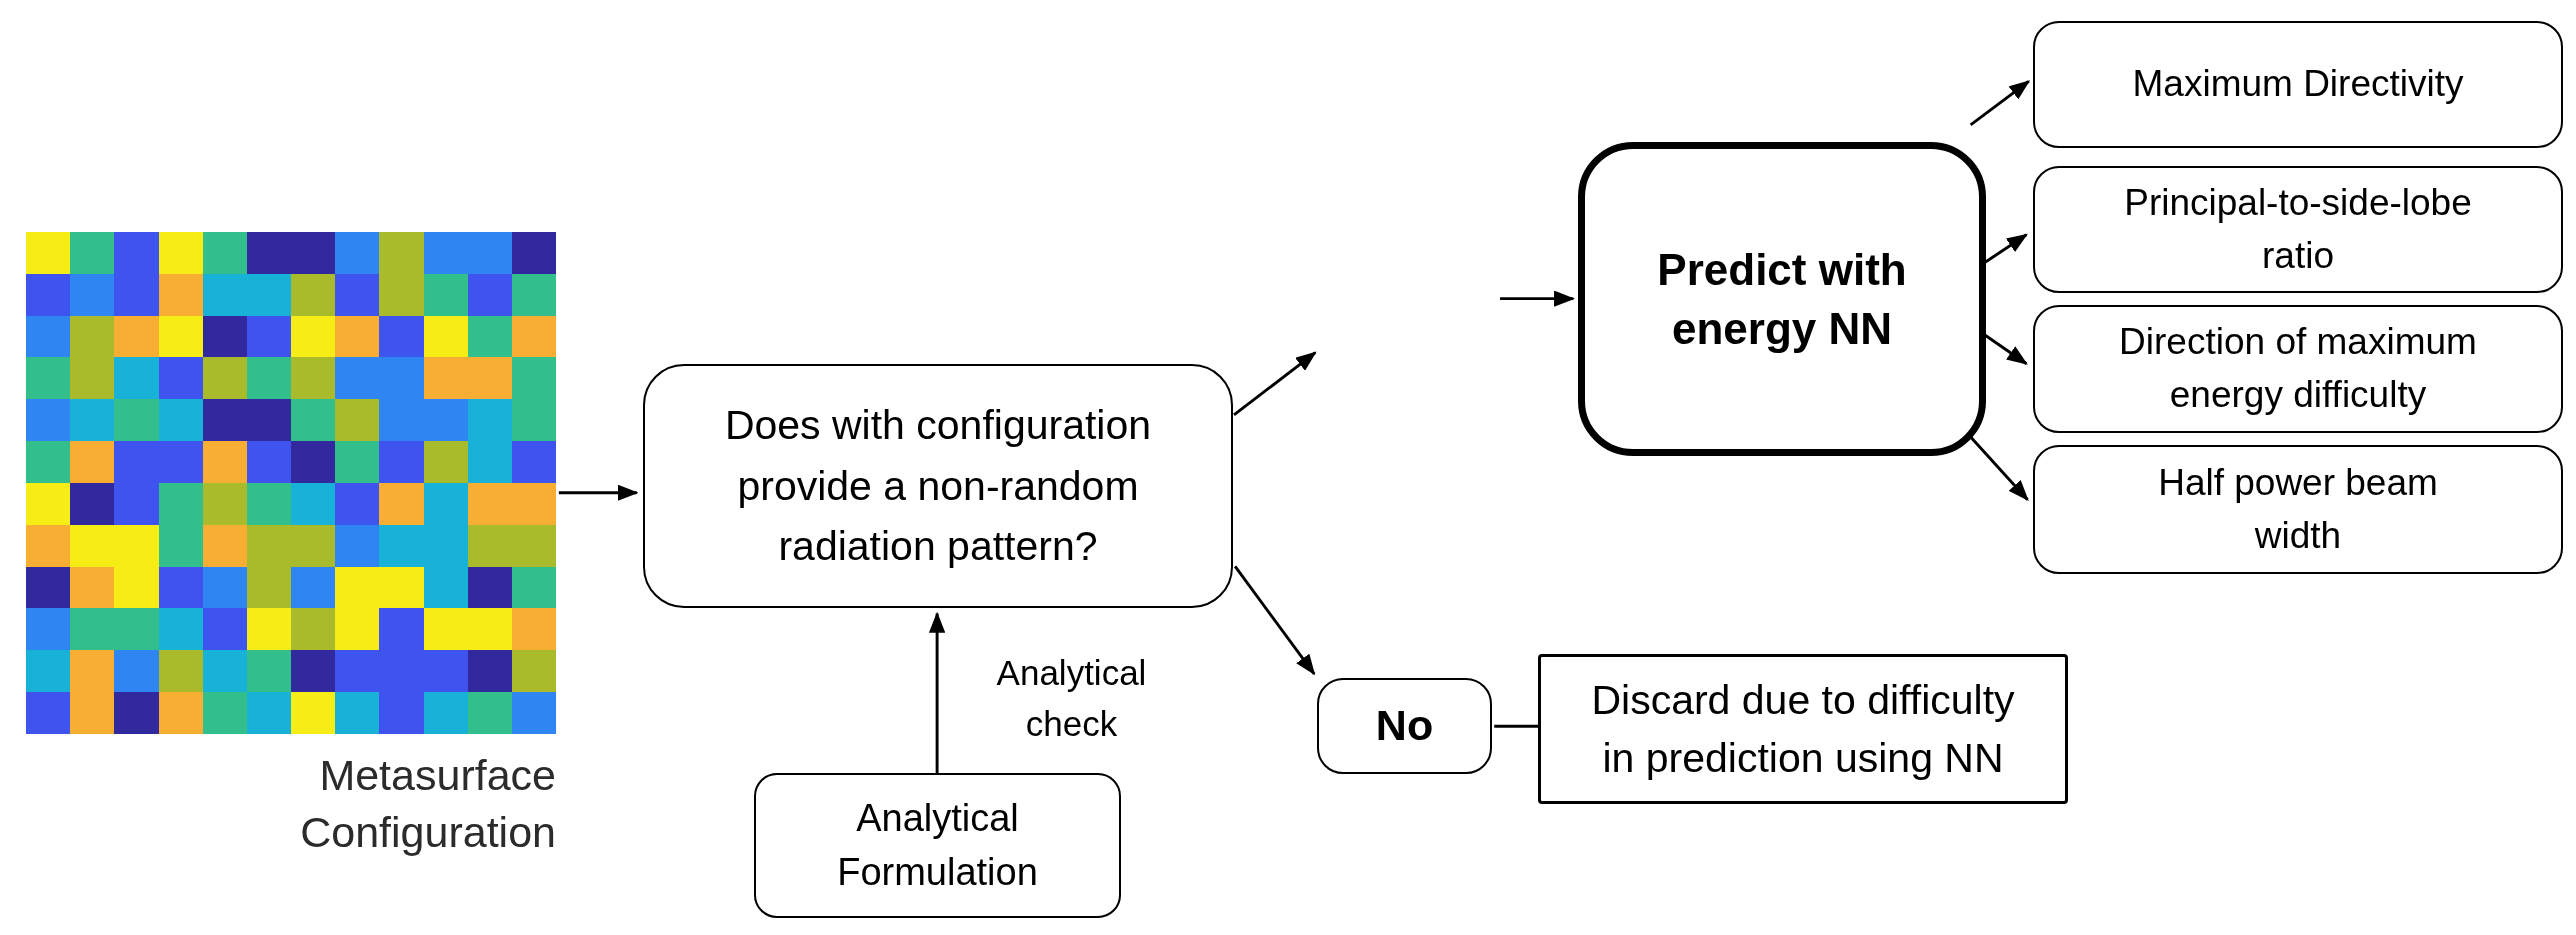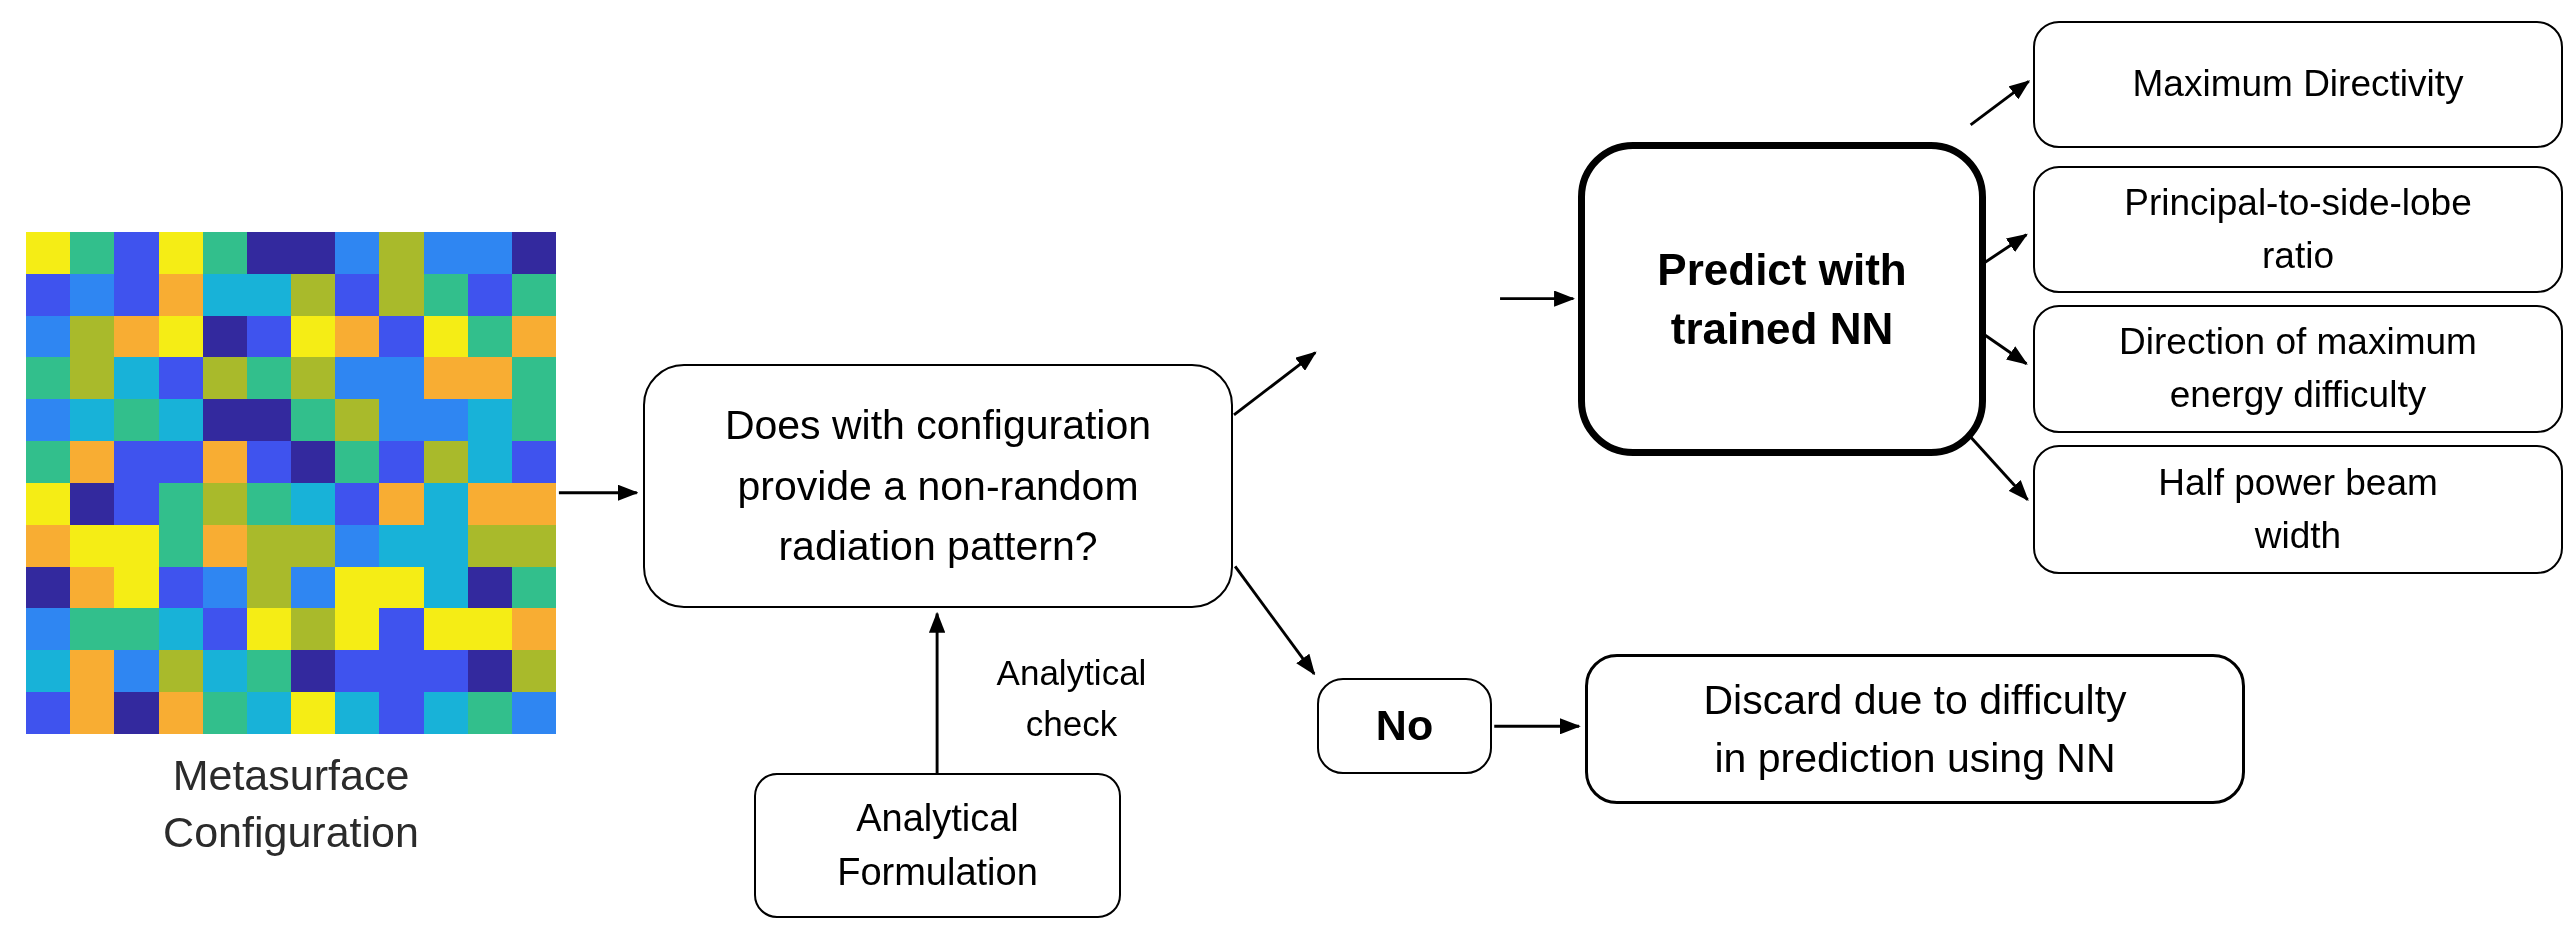--- a/index.html
+++ b/index.html
@@ -10,21 +10,21 @@
   .canvas{position:relative;width:2576px;height:936px;background:#fff;}
   .arrows{position:absolute;left:0;top:0;width:2576px;height:936px;}
   .box{
     position:absolute;box-sizing:border-box;background:#fff;
     border:2.9px solid #000;border-radius:26px;
     display:flex;align-items:center;justify-content:center;
     text-align:center;color:#000;white-space:pre-line;line-height:1.42;
   }
   .bold{font-weight:bold;}
   .caption{
-    position:absolute;text-align:center;color:#2b2b2b;
+    position:absolute;text-align:right;color:#2b2b2b;
     white-space:pre-line;line-height:1.32;
   }
   .flabel{
     position:absolute;text-align:center;color:#000;
     white-space:pre-line;line-height:1.45;
   }
   .msgrid{
     position:absolute;left:26px;top:232px;width:530px;height:502px;
     display:grid;grid-template-columns:repeat(12,1fr);grid-template-rows:repeat(12,1fr);
   }
@@ -210,27 +210,27 @@
   <div class="flabel" style="left:964px;top:648px;width:215px;font-size:35px;">Analytical
 check</div>
 
   <div class="box" style="left:754px;top:773px;width:367px;height:145px;border-radius:23px;font-size:38px;">Analytical
 Formulation</div>
 
 
   <div class="box bold" style="left:1317px;top:678px;width:175px;height:96px;font-size:43px;">No</div>
 
   <div class="box bold" style="left:1578px;top:142px;width:408px;height:314px;border-width:7.6px;border-radius:55px;font-size:44px;line-height:1.35;">Predict with
-trained NN</div>
+energy NN</div>
 
   <div class="box" style="left:2033px;top:21px;width:530px;height:127px;font-size:37px;">Maximum Directivity</div>
   <div class="box" style="left:2033px;top:166px;width:530px;height:127px;font-size:37px;">Principal-to-side-lobe
 ratio</div>
   <div class="box" style="left:2033px;top:305px;width:530px;height:128px;font-size:37px;">Direction of maximum
 energy difficulty</div>
   <div class="box" style="left:2033px;top:445px;width:530px;height:129px;font-size:37px;">Half power beam
 width</div>
 
-  <div class="box" style="left:1585px;top:654px;width:660px;height:150px;border-width:3.5px;border-radius:32px;font-size:41px;">Discard due to difficulty
+  <div class="box" style="left:1538px;top:654px;width:530px;height:150px;border-width:3.5px;border-radius:4px;font-size:41px;">Discard due to difficulty
 in prediction using NN</div>
 
 </div>
 
 
 </body></html>

